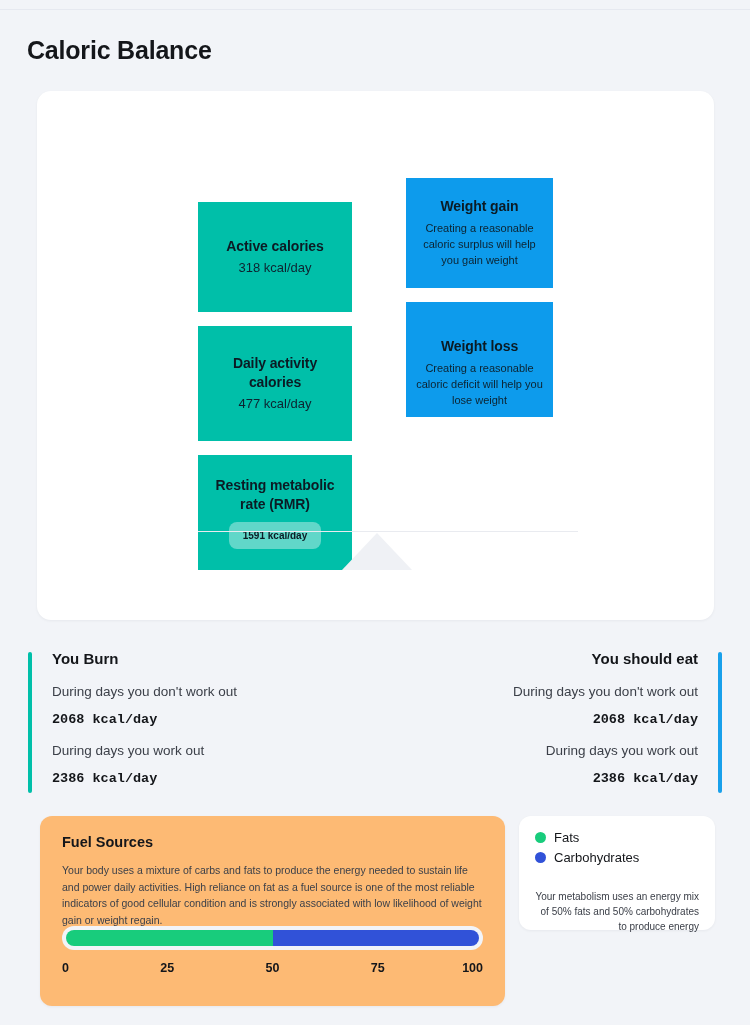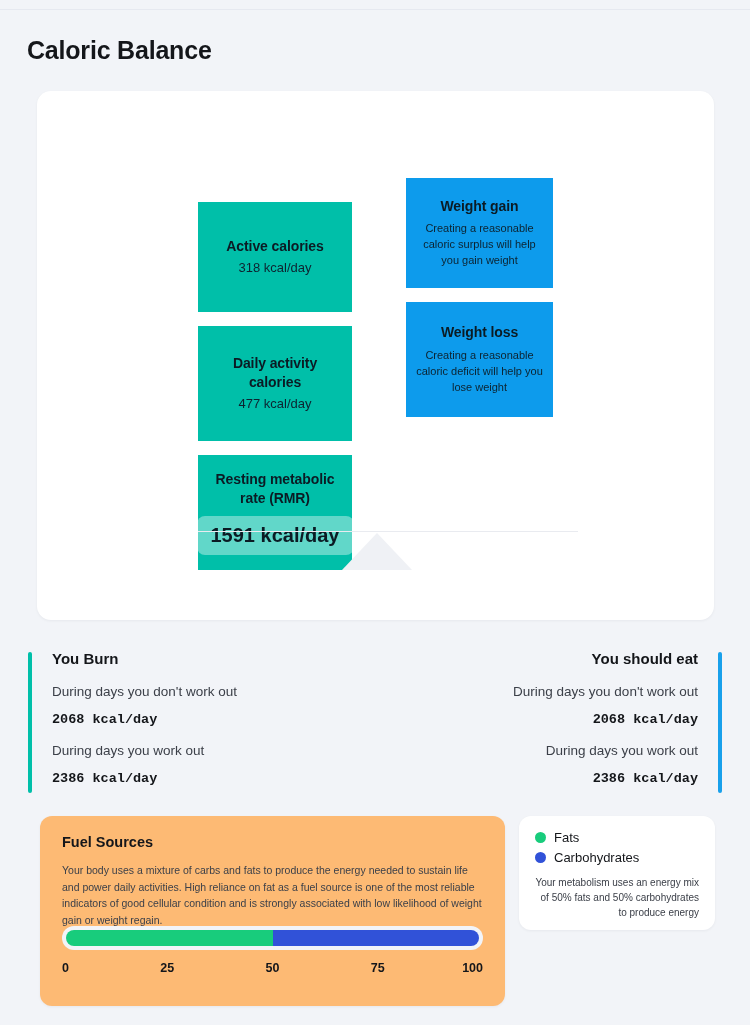--- a/index.html
+++ b/index.html
@@ -100,33 +100,33 @@
     line-height: 1.45;
     margin-top: 5px;
     color: #0d2330;
   }
 
   .rmr-pill {
     margin-top: 8px;
     background: rgba(255,255,255,0.38);
     border-radius: 8px;
     padding: 8px 14px;
-    font-size: 20px;
+    font-size: 10px;
     font-weight: bold;
     color: #0b1b24;
     white-space: nowrap;
   }
 
   
   .h-active { height: 110px; }
   .h-daily  { height: 115px; }
   .h-rmr    { height: 115px; }
   .h-gain   { height: 110px; }
   .h-maint  { height: 115px; }
-  .h-loss   { height: 115px; }
+  .h-loss   { height: 115px; justify-content: flex-end; }
 
   
   .stat-panel {
     position: absolute;
     top: 650px;
     height: 145px;
   }
   .stat-left  { left: 28px;  width: 330px; padding-left: 24px; text-align: left; }
   .stat-right { left: 392px; width: 330px; padding-right: 24px; text-align: right; }
 
@@ -231,21 +231,21 @@
     border-radius: 50%;
     flex: none;
   }
   .dot-fats  { background: #18cc7c; }
   .dot-carbs { background: #3152d8; }
   .legend-label {
     font-size: 13px;
     color: #14161a;
   }
   .legend-note {
-    margin-top: 10px;
+    margin-top: 24px;
     font-size: 10px;
     line-height: 1.5;
     color: #3c4049;
   }
 </style>
 </head>
 <body>
 
 <div class="top-rule"></div>
 

